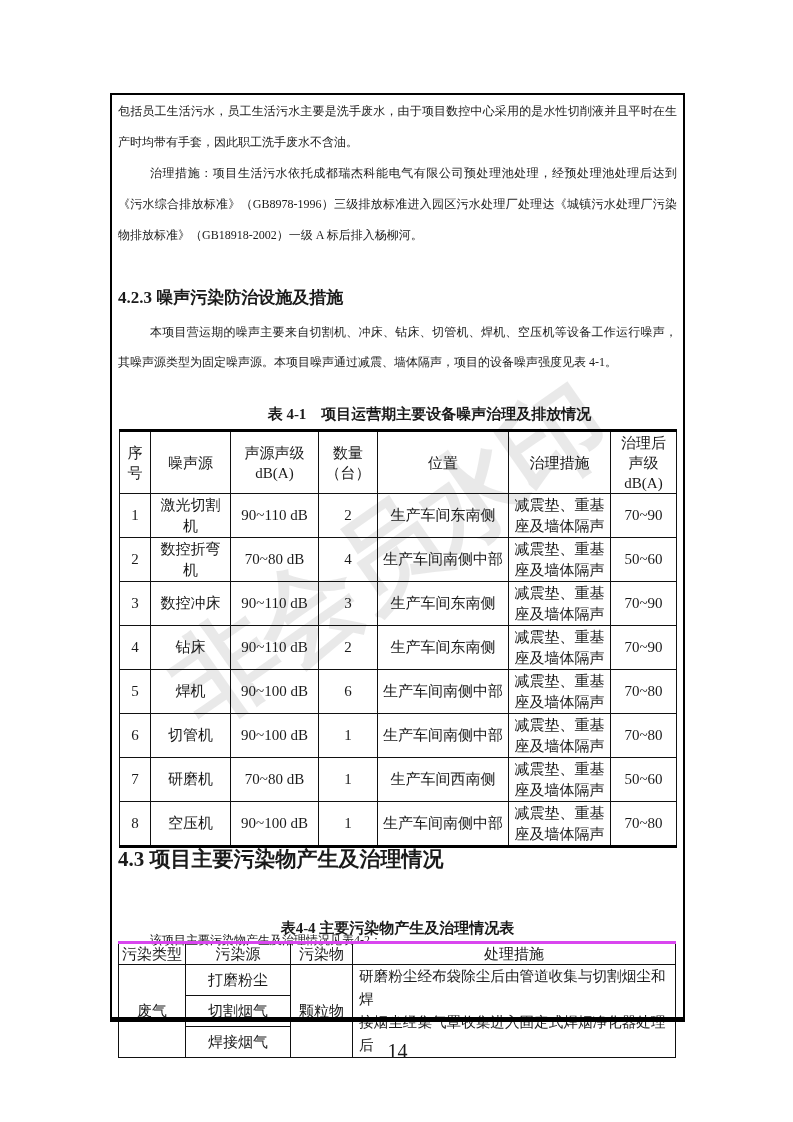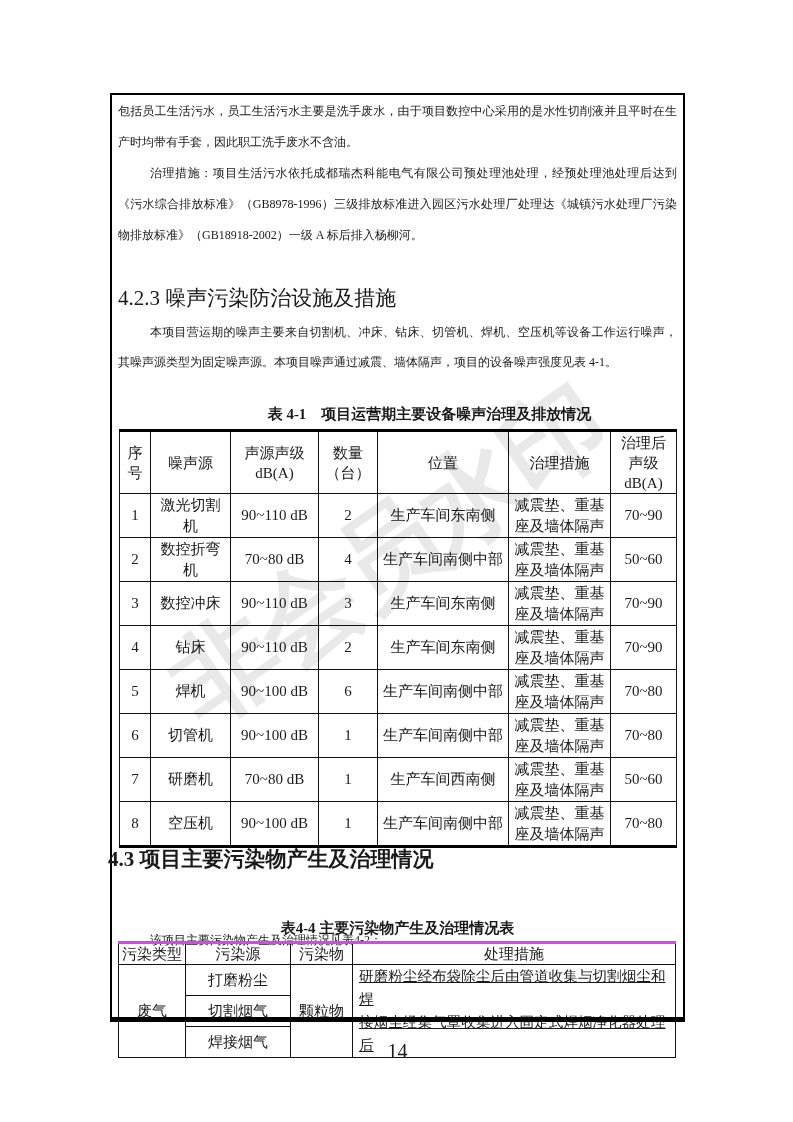--- a/index.html
+++ b/index.html
@@ -28,44 +28,44 @@
     z-index:0;pointer-events:none;
   }
   .content{z-index:1;}
   
   .para{
     left:118px;width:559px;font-size:12px;line-height:31px;
     text-align:justify;text-justify:inter-ideograph;
   }
   .indent{text-indent:32px;}
   .h-small{
-    left:118px;width:559px;font-size:21px;font-weight:normal;line-height:22px;
+    left:118px;width:559px;font-size:17px;font-weight:bold;line-height:22px;
   }
   .h-big{
-    left:108px;width:559px;font-size:21px;font-weight:bold;line-height:28px;
+    left:118px;width:559px;font-size:21px;font-weight:bold;line-height:28px;
   }
   .caption{
     left:110px;width:575px;text-align:center;font-size:15px;font-weight:bold;
     line-height:19px;
   }
   
   table{border-collapse:collapse;table-layout:fixed;}
   td,th{
     border:1px solid #111;font-weight:normal;padding:0 2px;
     text-align:center;vertical-align:middle;overflow:hidden;
     font-size:15px;white-space:pre-line;
   }
   .t41{width:557px;border-top:3px solid #000;border-bottom:3px solid #000;}
   .t41 th{height:61px;line-height:20px;}
   .t41 td{height:43px;line-height:21px;}
   .t42{width:557px;border-top:3px solid #d946ef;}
   .t42 th{height:20px;line-height:18px;}
   .t42 td{height:20px;line-height:18px;}
   .t42 td.measure{
-    text-align:left;padding:0 4px 0 6px;font-size:14.6px;line-height:23px;text-decoration:underline;
+    text-align:left;padding:0 4px 0 6px;font-size:14.6px;line-height:23px;
   }
   .pagenum{
     left:110px;top:1040px;width:575px;text-align:center;font-size:20px;
   }
 </style>
 </head>
 <body>
 
 <div class="abs watermark">非会员水印</div>
 

